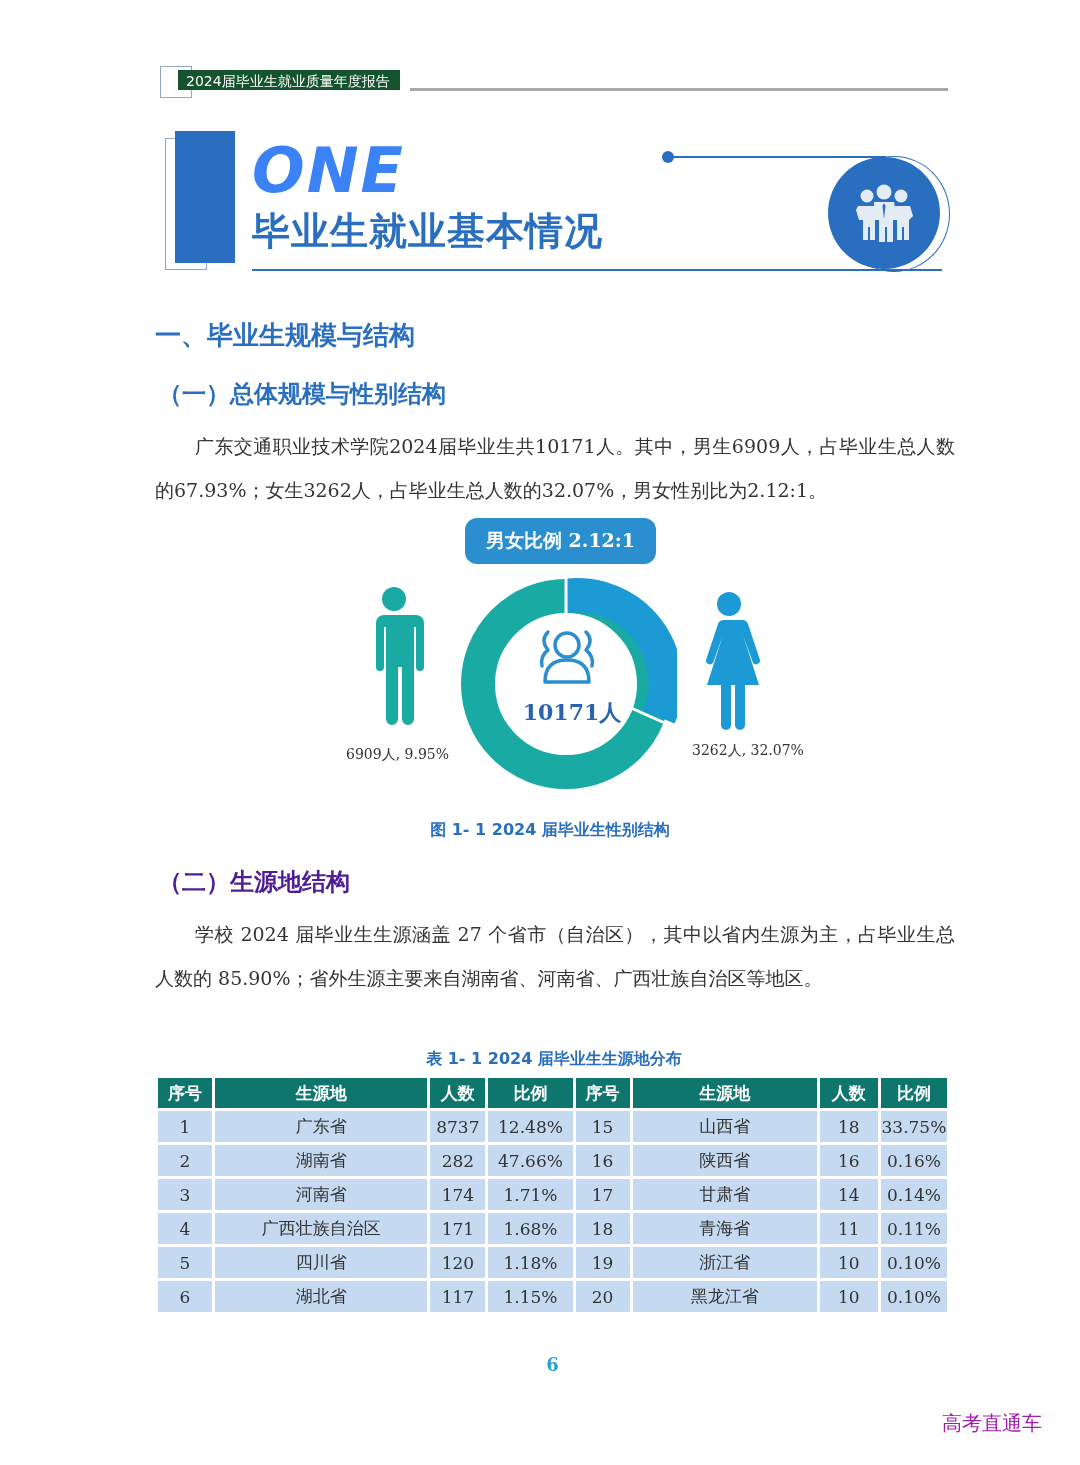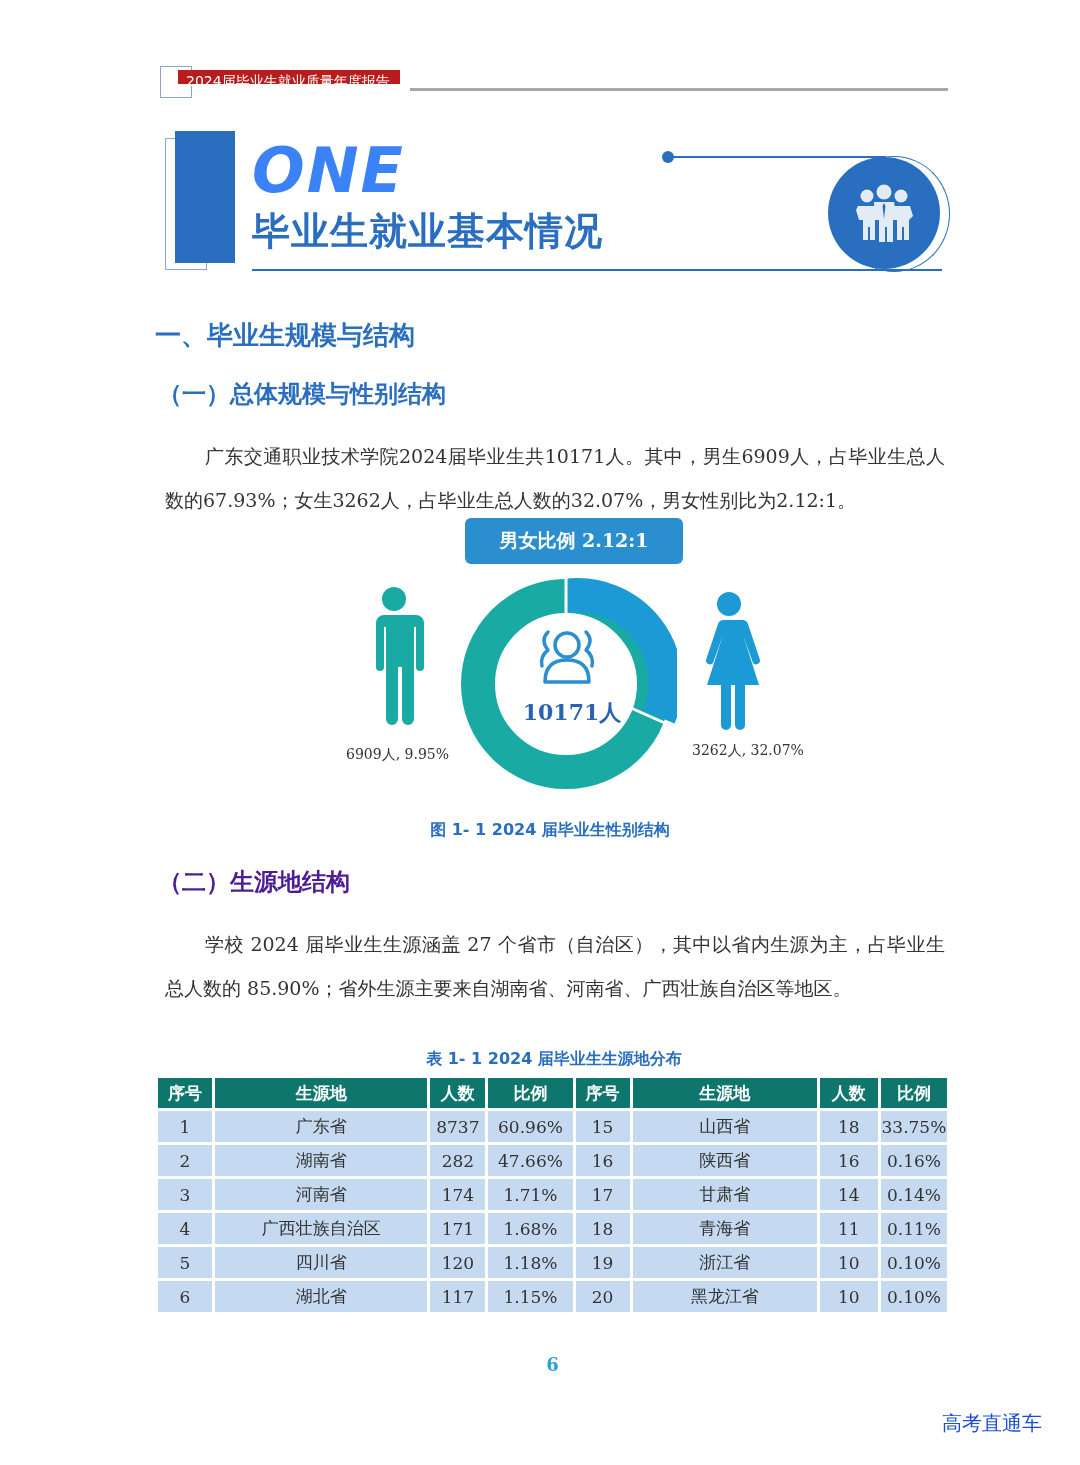--- a/index.html
+++ b/index.html
@@ -1,50 +1,50 @@
 <!DOCTYPE html>
 <html><head>
 <meta charset="utf-8">
 <style>
   html,body{margin:0;padding:0;background:#ffffff;}
   body{width:1080px;height:1465px;position:relative;overflow:hidden;font-family:"DejaVu Serif","Liberation Serif",serif;color:#222;}
   .abs{position:absolute;}
   
   .rh-frame{left:160px;top:66px;width:30px;height:30px;border:1.5px solid #8fa6c8;}
-  .rh-tag{left:178px;top:70px;height:14px;background:#b91c1c;color:#fff;font-family:"DejaVu Sans","Liberation Sans",sans-serif;font-size:14px;line-height:22px;padding:0 10px 0 8px;}
+  .rh-tag{left:178px;top:70px;height:20px;background:#14532d;color:#fff;font-family:"DejaVu Sans","Liberation Sans",sans-serif;font-size:14px;line-height:22px;padding:0 10px 0 8px;}
   .rh-line{left:410px;top:88px;width:538px;height:3px;background:#a8a8a8;}
   
   .ch-frame{left:165px;top:138px;width:40px;height:130px;border:1.5px solid #8fa6c8;}
   .ch-bar{left:175px;top:131px;width:60px;height:132px;background:#2a6fbf;}
   .ch-one{left:252px;top:134px;font-family:"DejaVu Sans","Liberation Sans",sans-serif;font-weight:bold;font-style:italic;font-size:62px;color:#3b82f6;letter-spacing:2px;}
   .ch-title{left:252px;top:206px;font-family:"DejaVu Sans","Liberation Sans",sans-serif;font-weight:bold;font-size:38px;color:#2a6fbf;letter-spacing:1px;}
   .ch-underline{left:252px;top:269px;width:690px;height:1.5px;background:#2a6fbf;}
   .ch-dot{left:662px;top:151px;width:12px;height:12px;border-radius:50%;background:#2a6fbf;}
   .ch-dotline{left:672px;top:156px;width:214px;height:1.5px;background:#2a6fbf;}
   .ch-ring{left:838px;top:156px;width:110px;height:114px;border-radius:50%;border:1.5px solid #2a6fbf;border-left-color:transparent;}
   .ch-circle{left:828px;top:157px;width:112px;height:112px;border-radius:50%;background:#2a6fbf;display:flex;align-items:center;justify-content:center;}
   
   .h1{left:155px;top:318px;font-family:"DejaVu Sans","Liberation Sans",sans-serif;font-weight:bold;font-size:26px;color:#2a6fbf;}
   .h2{left:158px;top:378px;font-family:"DejaVu Sans","Liberation Sans",sans-serif;font-weight:bold;font-size:24px;color:#2a6fbf;}
   .h2b{left:158px;top:866px;font-family:"DejaVu Sans","Liberation Sans",sans-serif;font-weight:bold;font-size:24px;color:#4c1d95;}
   .para{left:155px;width:800px;font-size:19px;line-height:44px;color:#333;text-align:justify;}
-  .para p{margin:10px;text-indent:40px;}
-  
-  .ratio-badge{left:465px;top:518px;width:218px;height:46px;background:#2b8fcf;border-radius:6px;color:#fff;font-size:19px;font-weight:bold;display:flex;align-items:center;justify-content:center;}
+  .para p{margin:0;text-indent:40px;}
+  
+  .ratio-badge{left:465px;top:518px;width:191px;height:46px;background:#2b8fcf;border-radius:12px;color:#fff;font-size:19px;font-weight:bold;display:flex;align-items:center;justify-content:center;}
   .man-label{left:346px;top:746px;font-size:14px;color:#333;}
   .woman-label{left:692px;top:742px;font-size:14px;color:#333;}
   .center-total{left:516px;top:698px;width:112px;text-align:center;font-size:22px;font-weight:bold;color:#2a64b0;}
   .fig-caption{left:0;top:820px;width:1100px;text-align:center;font-size:16px;font-weight:bold;color:#2a6fbf;font-family:"DejaVu Sans","Liberation Sans",sans-serif;}
   .tbl-caption{left:0;top:1049px;width:1108px;text-align:center;font-size:16px;font-weight:bold;color:#2a6fbf;font-family:"DejaVu Sans","Liberation Sans",sans-serif;}
   
   table.src{position:absolute;left:155px;top:1075px;width:795px;border-collapse:separate;border-spacing:3px;font-size:17px;}
   table.src th{background:#0f766e;color:#fff;font-weight:bold;height:30px;font-family:"DejaVu Sans","Liberation Sans",sans-serif;font-size:17px;padding:0;}
   table.src td{background:#c5daf1;text-align:center;height:31px;color:#333;padding:0;}
   .page-num{left:0;top:1354px;width:1105px;text-align:center;font-size:18px;font-weight:bold;color:#2aa0d8;}
-  .watermark{left:942px;top:1410px;font-family:"DejaVu Sans","Liberation Sans",sans-serif;font-size:20px;color:#1d4ed8;}
+  .watermark{left:942px;top:1410px;font-family:"DejaVu Sans","Liberation Sans",sans-serif;font-size:20px;color:#a21caf;}
 </style>
 </head>
 <body>
 
 <div class="abs rh-frame"></div>
 <div class="abs rh-tag">2024届毕业生就业质量年度报告</div>
 <div class="abs rh-line"></div>
 
 <div class="abs ch-frame"></div>
 <div class="abs ch-bar"></div>
@@ -139,21 +139,21 @@
       <th>生源地</th>
       <th>人数</th>
       <th>比例</th>
     </tr>
   </thead>
   <tbody>
     <tr>
       <td>1</td>
       <td>广东省</td>
       <td>8737</td>
-      <td>60.96%</td>
+      <td>12.48%</td>
       <td>15</td>
       <td>山西省</td>
       <td>18</td>
       <td>33.75%</td>
     </tr>
     <tr>
       <td>2</td>
       <td>湖南省</td>
       <td>282</td>
       <td>47.66%</td>

